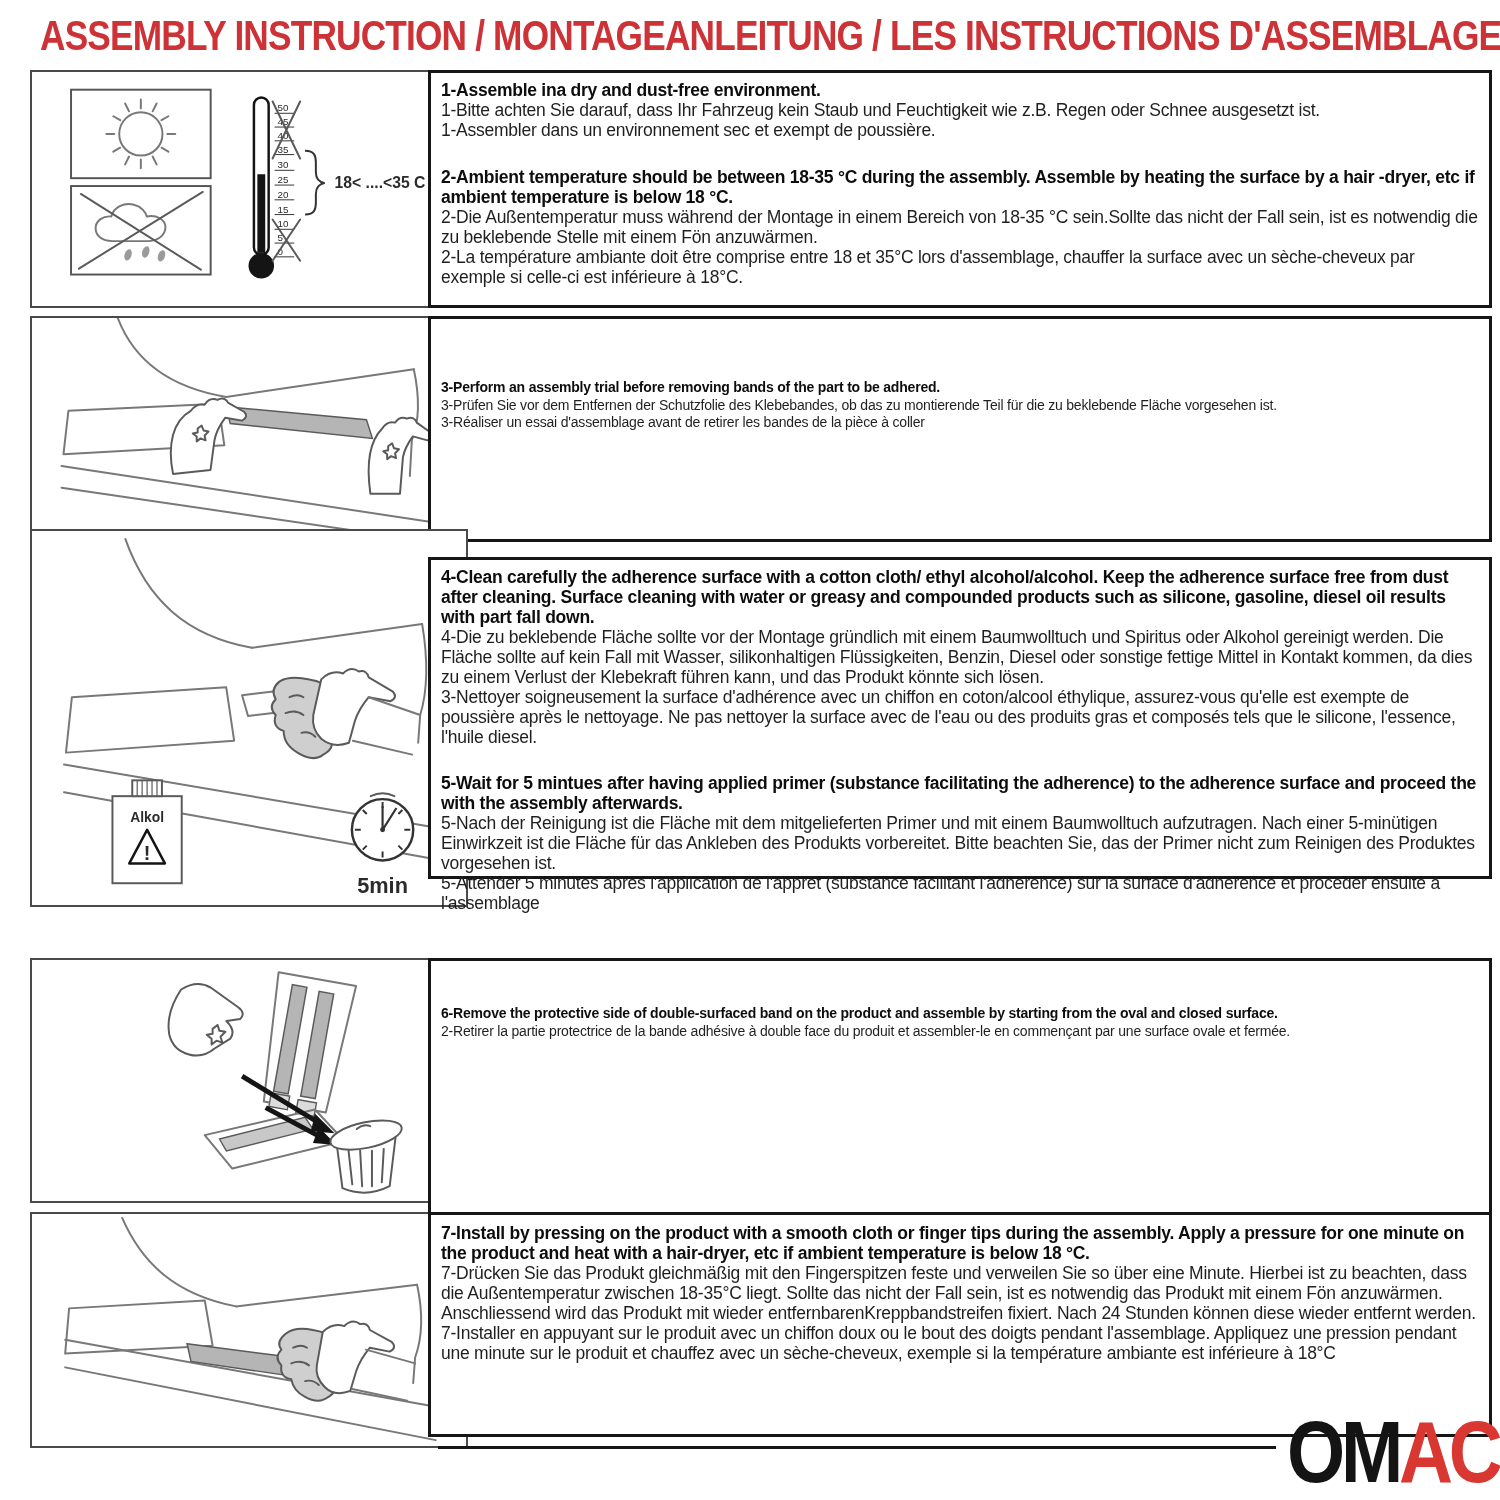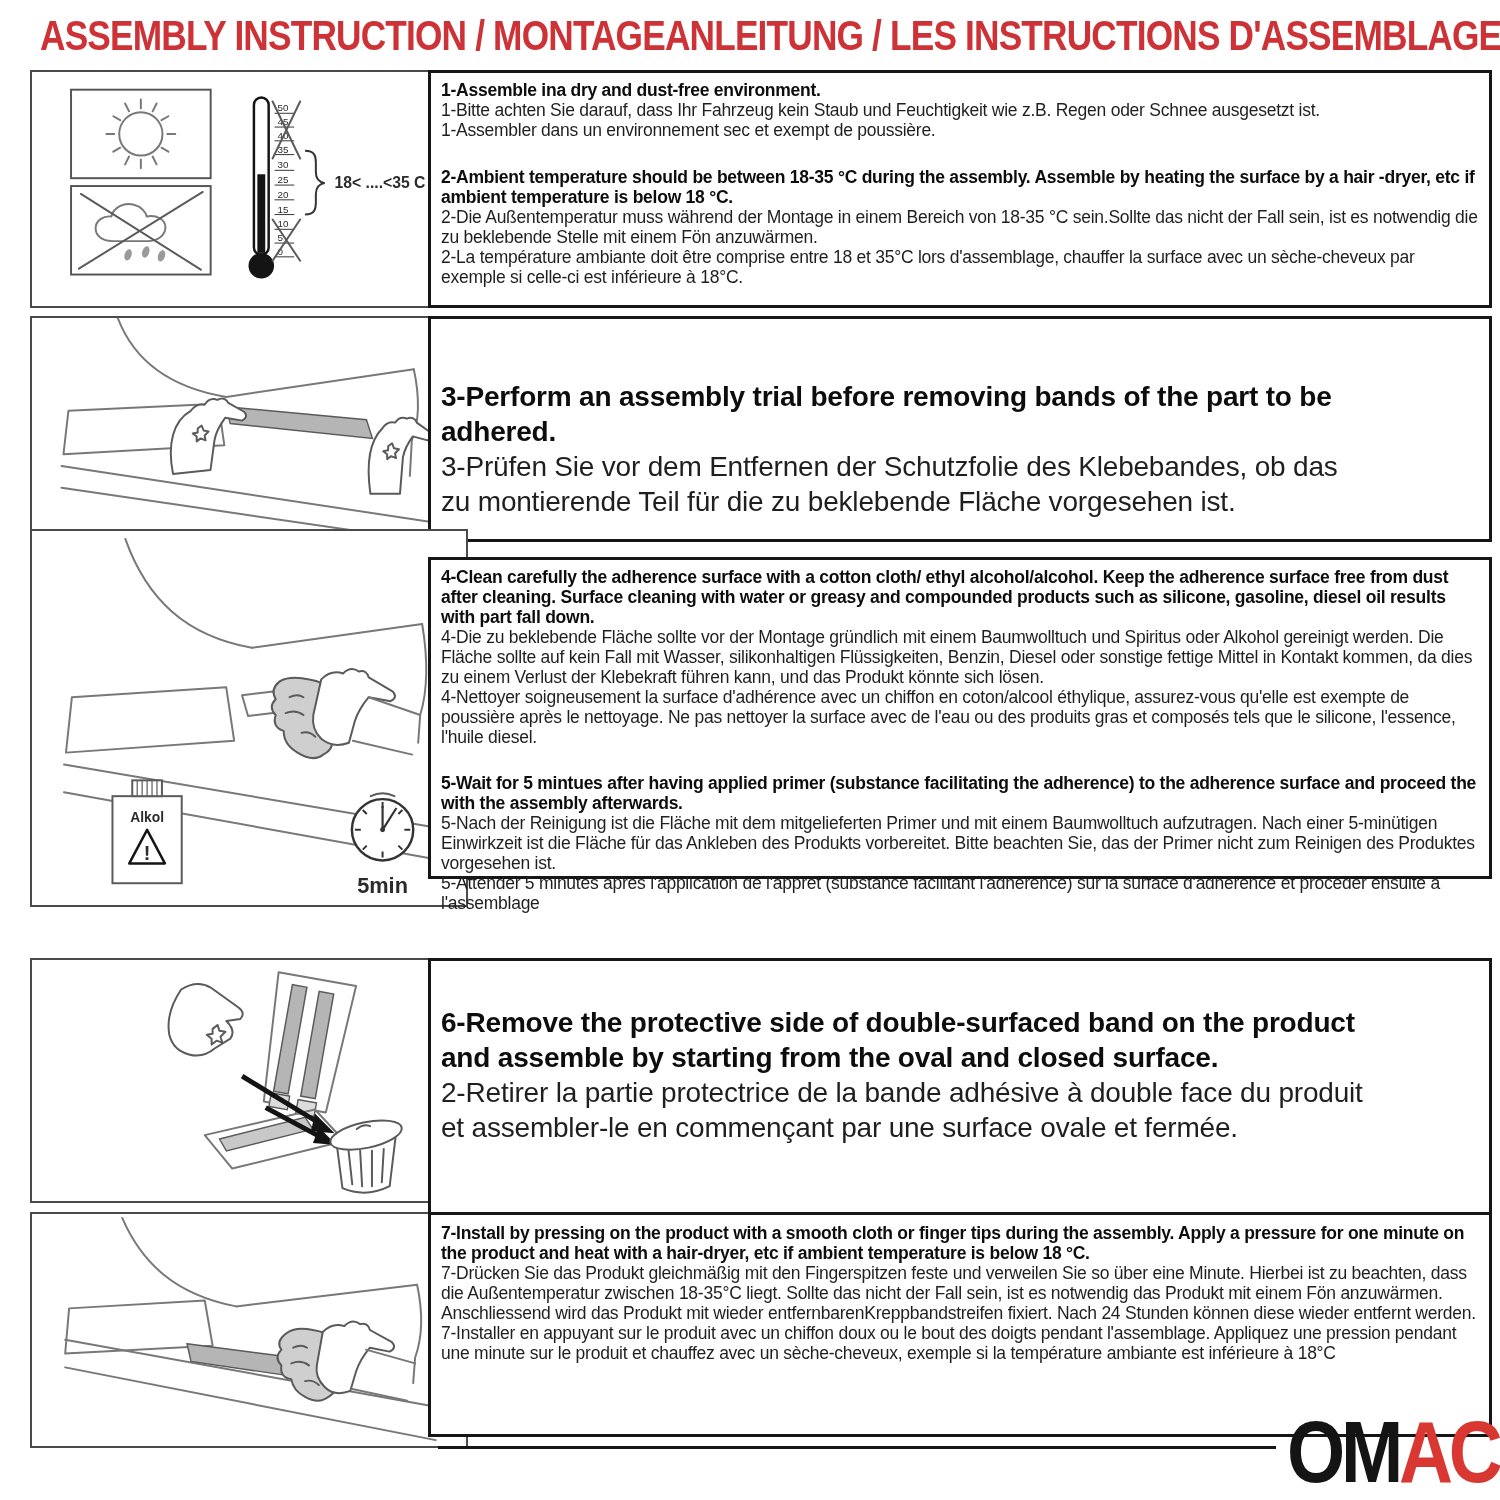--- a/index.html
+++ b/index.html
@@ -12,21 +12,21 @@
   
   .imgbox{position:absolute;left:30px;width:438px;border:2px solid #4a4a4a;background:#fff;
           box-sizing:border-box;}
   .imgbox svg{display:block;width:100%;height:100%;}
   .tb{position:absolute;left:428px;width:1064px;border:3px solid #161616;background:#fff;
       box-sizing:border-box;padding:8px 10px 6px 10px;}
   .tb p{margin:0;}
   .b{font-weight:bold;color:#0d0d0d;}
   .gap{margin-top:27px !important;}
   .fs17{font-size:17.5px;line-height:1.14;letter-spacing:-0.25px;}
-  .fs22{font-size:28px;line-height:1.25;letter-spacing:-0.2px;}
+  .fs22{font-size:14px;line-height:1.25;letter-spacing:-0.2px;}
   .pad-r{padding-right:122px;}
   
   #img1{top:70px;height:238px;}   #txt1{top:70px;height:238px;}
   #img2{top:316px;height:229px;}  #txt2{top:316px;height:226px;padding-top:60px;}
   #img3{top:529px;height:378px;}  #txt3{top:557px;height:322px;}
   #img4{top:958px;height:245px;}  #txt4{top:958px;height:284px;padding-top:44px;}
   #img5{top:1212px;height:236px;} #txt5{top:1212px;height:225px;padding-top:9px;}
   
   #footer-line{position:absolute;left:438px;top:1446px;width:838px;height:3px;background:#161616;}
   #logo{position:absolute;left:1287px;top:1408px;font-size:88px;font-weight:800;
@@ -111,20 +111,21 @@
       </g>
       <g>
         <path class="hand" d="M318,178 C314,150 316,126 330,112 q5,-8 13,-6 q5,-7 12,-4 q7,-3 10,4 l14,10 q4,5 -3,8 l-15,-4 q-8,11 -10,21 l-3,37 Z"></path>
         <path class="lnd" stroke-width="1.4" d="M336,130 l4,-3 l2,5 l5,1 l-4,4 l1,5 l-5,-2 l-4,3 l0,-5 l-4,-3 l5,-1 Z"></path>
       </g>
     </svg>
   </div>
   <div class="tb fs22 pad-r" id="txt2">
     <p class="b">3-Perform an assembly trial before removing bands of the part to be adhered.</p>
     <p>3-Prüfen Sie vor dem Entfernen der Schutzfolie des Klebebandes, ob das zu montierende Teil für die zu beklebende Fläche vorgesehen ist.</p>
+    <p>3-Réaliser un essai d'assemblage avant de retirer les bandes de la pièce à coller</p>
   </div>
 
   <div class="imgbox" id="img3">
     <svg viewBox="0 0 390 378">
       <path class="ln" d="M70,8 C92,70 132,106 198,118"></path>
       <path class="ln" d="M198,118 L370,94"></path>
       <path class="ln" d="M370,94 C376,130 376,160 368,186 L366,214"></path>
       <path class="ln" d="M16,168 L172,158 L180,212 L10,224 Z"></path>
       <path class="ln" d="M8,236 L385,300 M8,264 L385,332"></path>
       <path class="ln" d="M188,166 L256,158 L262,179 L194,187 Z"></path>
@@ -150,21 +151,21 @@
         <path stroke="#333" stroke-width="2.2" d="M330,302 L330,278 M330,302 L344,280"></path>
         <circle cx="330" cy="302" r="2.5" fill="#333"></circle>
         <path class="lnd" stroke-width="1.6" d="M318,268 q12,-6 24,0"></path>
         <text x="330" y="366" class="svgtxt" font-size="22" font-weight="bold" text-anchor="middle">5min</text>
       </g>
     </svg>
   </div>
   <div class="tb fs17" id="txt3">
     <p class="b">4-Clean carefully the adherence surface with a cotton cloth/ ethyl alcohol/alcohol. Keep the adherence surface free from dust after cleaning. Surface cleaning with water or greasy and compounded products such as silicone, gasoline, diesel oil results with part fall down.</p>
     <p>4-Die zu beklebende Fläche sollte vor der Montage gründlich mit einem Baumwolltuch und Spiritus oder Alkohol gereinigt werden. Die Fläche sollte auf kein Fall mit Wasser, silikonhaltigen Flüssigkeiten, Benzin, Diesel oder sonstige fettige Mittel in Kontakt kommen, da dies zu einem Verlust der Klebekraft führen kann, und das Produkt könnte sich lösen.</p>
-    <p>4-Nettoyer soigneusement la surface d'adhérence avec un chiffon en coton/alcool éthylique, assurez-vous qu'elle est exempte de poussière après le nettoyage. Ne pas nettoyer la surface avec de l'eau ou des produits gras et composés tels que le silicone, l'essence, l'huile diesel.</p>
+    <p>3-Nettoyer soigneusement la surface d'adhérence avec un chiffon en coton/alcool éthylique, assurez-vous qu'elle est exempte de poussière après le nettoyage. Ne pas nettoyer la surface avec de l'eau ou des produits gras et composés tels que le silicone, l'essence, l'huile diesel.</p>
     <p class="b gap">5-Wait for 5 mintues after having applied primer (substance facilitating the adherence) to the adherence surface and proceed the with the assembly afterwards.</p>
     <p>5-Nach der Reinigung ist die Fläche mit dem mitgelieferten Primer und mit einem Baumwolltuch aufzutragen. Nach einer 5-minütigen Einwirkzeit ist die Fläche für das Ankleben des Produkts vorbereitet. Bitte beachten Sie, das der Primer nicht zum Reinigen des Produktes vorgesehen ist.</p>
     <p>5-Attender 5 minutes après l'application de l'apprêt (substance facilitant l'adhérence) sur la surface d'adhérence et procéder ensuite à l'assemblage</p>
   </div>
 
   <div class="imgbox" id="img4">
     <svg viewBox="0 0 390 245">
       <g>
         <path class="hand" d="M126,30 q16,-10 30,-2 l28,20 q8,6 2,12 l-14,2 q10,10 4,18 l-16,10 q-12,10 -26,6 q-16,-4 -20,-20 q-4,-22 12,-46 Z"></path>
         <path class="lnd" stroke-width="1.4" d="M158,70 l5,-4 l2,6 l6,1 l-5,5 l2,6 l-6,-2 l-5,4 l0,-6 l-5,-4 l6,-1 Z"></path>

